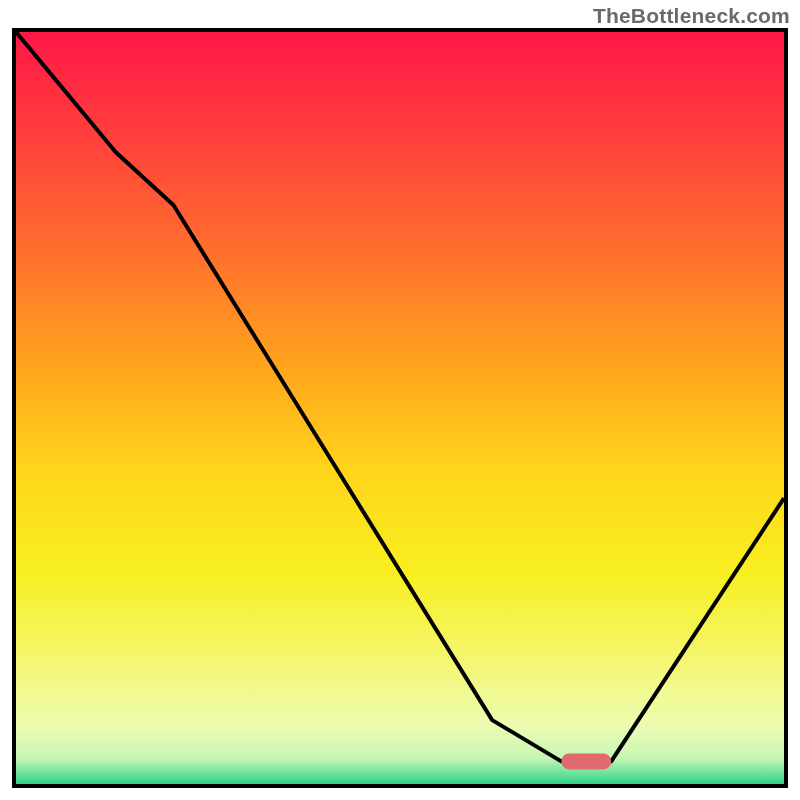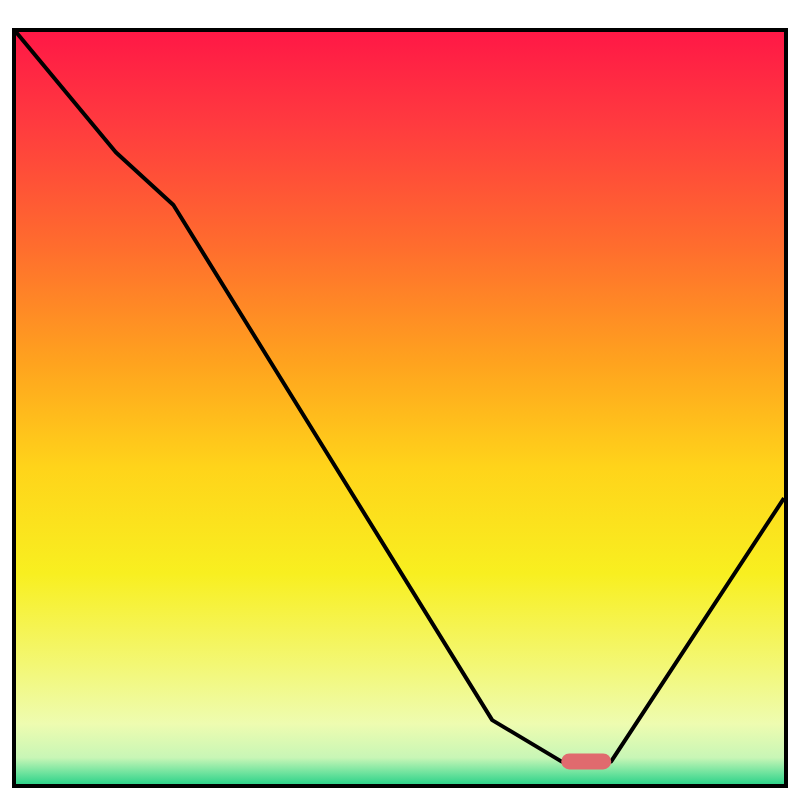--- a/index.html
+++ b/index.html
@@ -25,20 +25,21 @@
     letter-spacing: 0.2px;
   }
   svg {
     display: block;
   }
 </style>
 </head>
 <body>
 <div class="wrap">
 
+  <div class="attrib">TheBottleneck.com</div>
 
   <svg id="chart-svg" width="800" height="800">
       <defs>
         <linearGradient id="bg-grad" x1="0" y1="0" x2="0" y2="1">
           <stop offset="0%" stop-color="#ff1846"></stop>
           <stop offset="12%" stop-color="#ff3a3f"></stop>
           <stop offset="28.000000000000004%" stop-color="#ff6b2e"></stop>
           <stop offset="44%" stop-color="#ffa31e"></stop>
           <stop offset="57.99999999999999%" stop-color="#ffd41a"></stop>
           <stop offset="72%" stop-color="#f8ef20"></stop>

